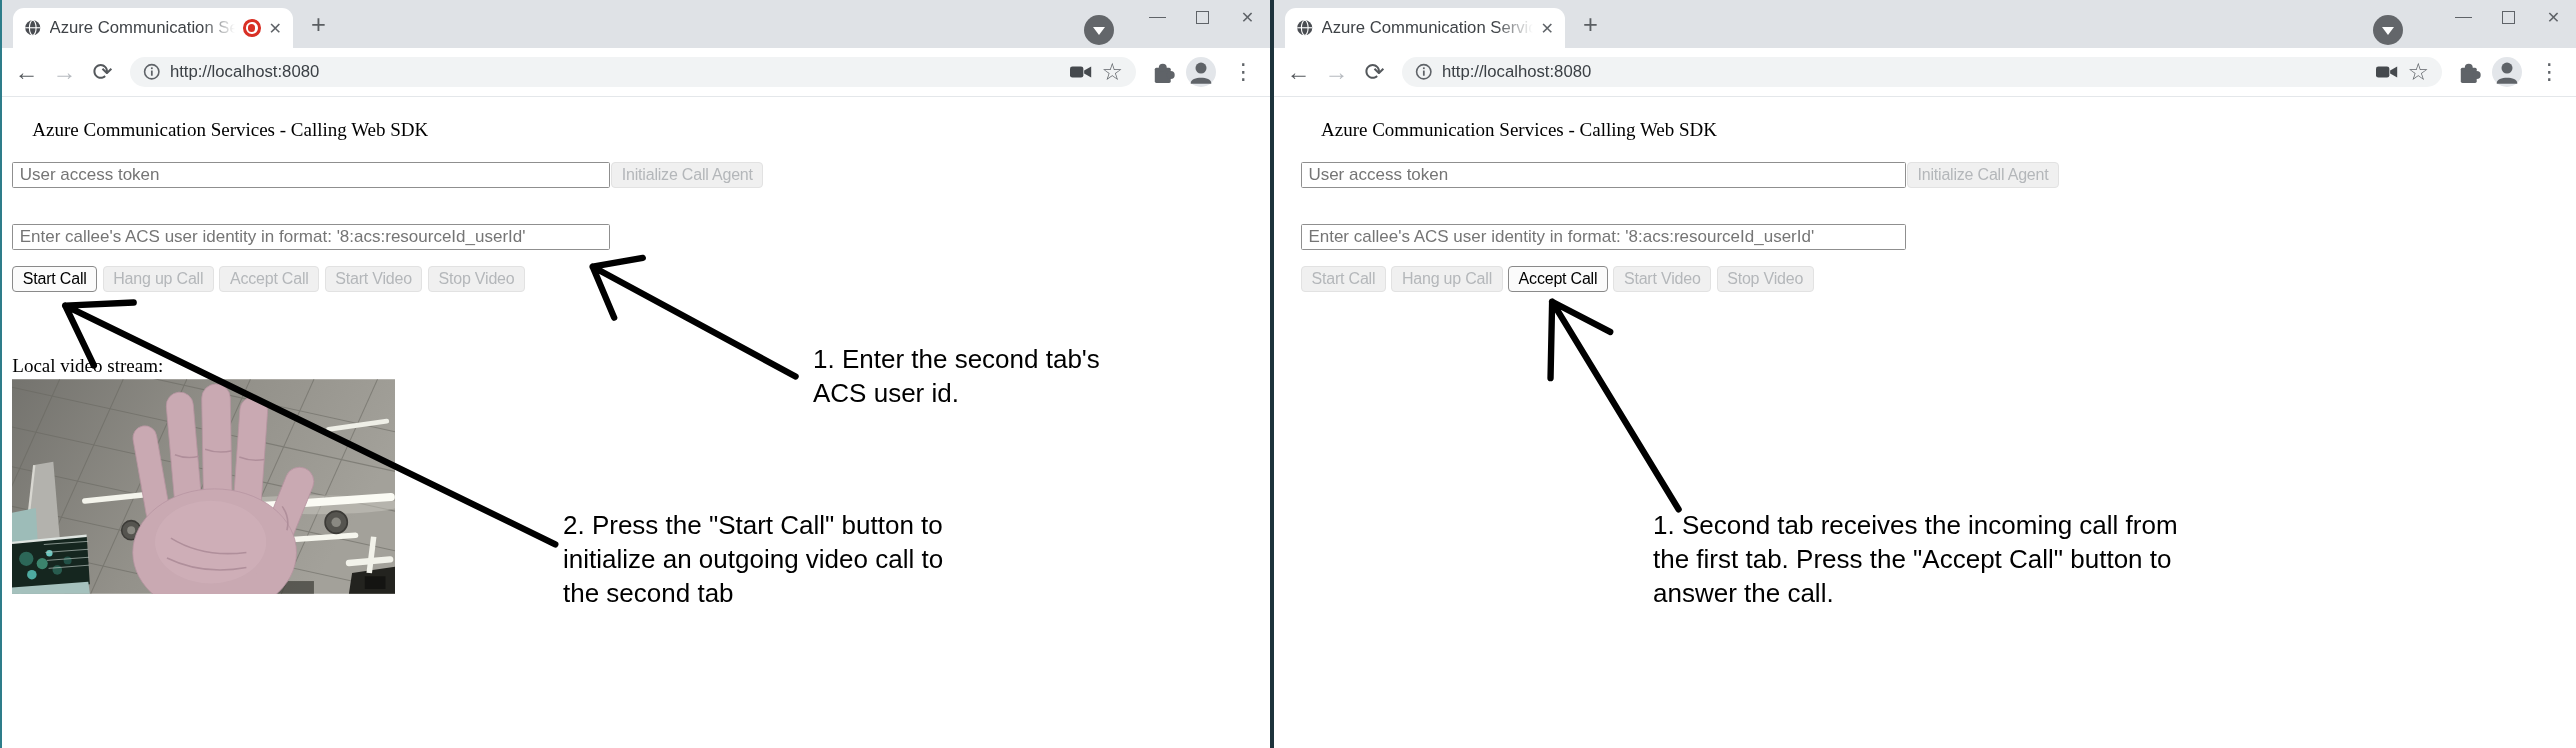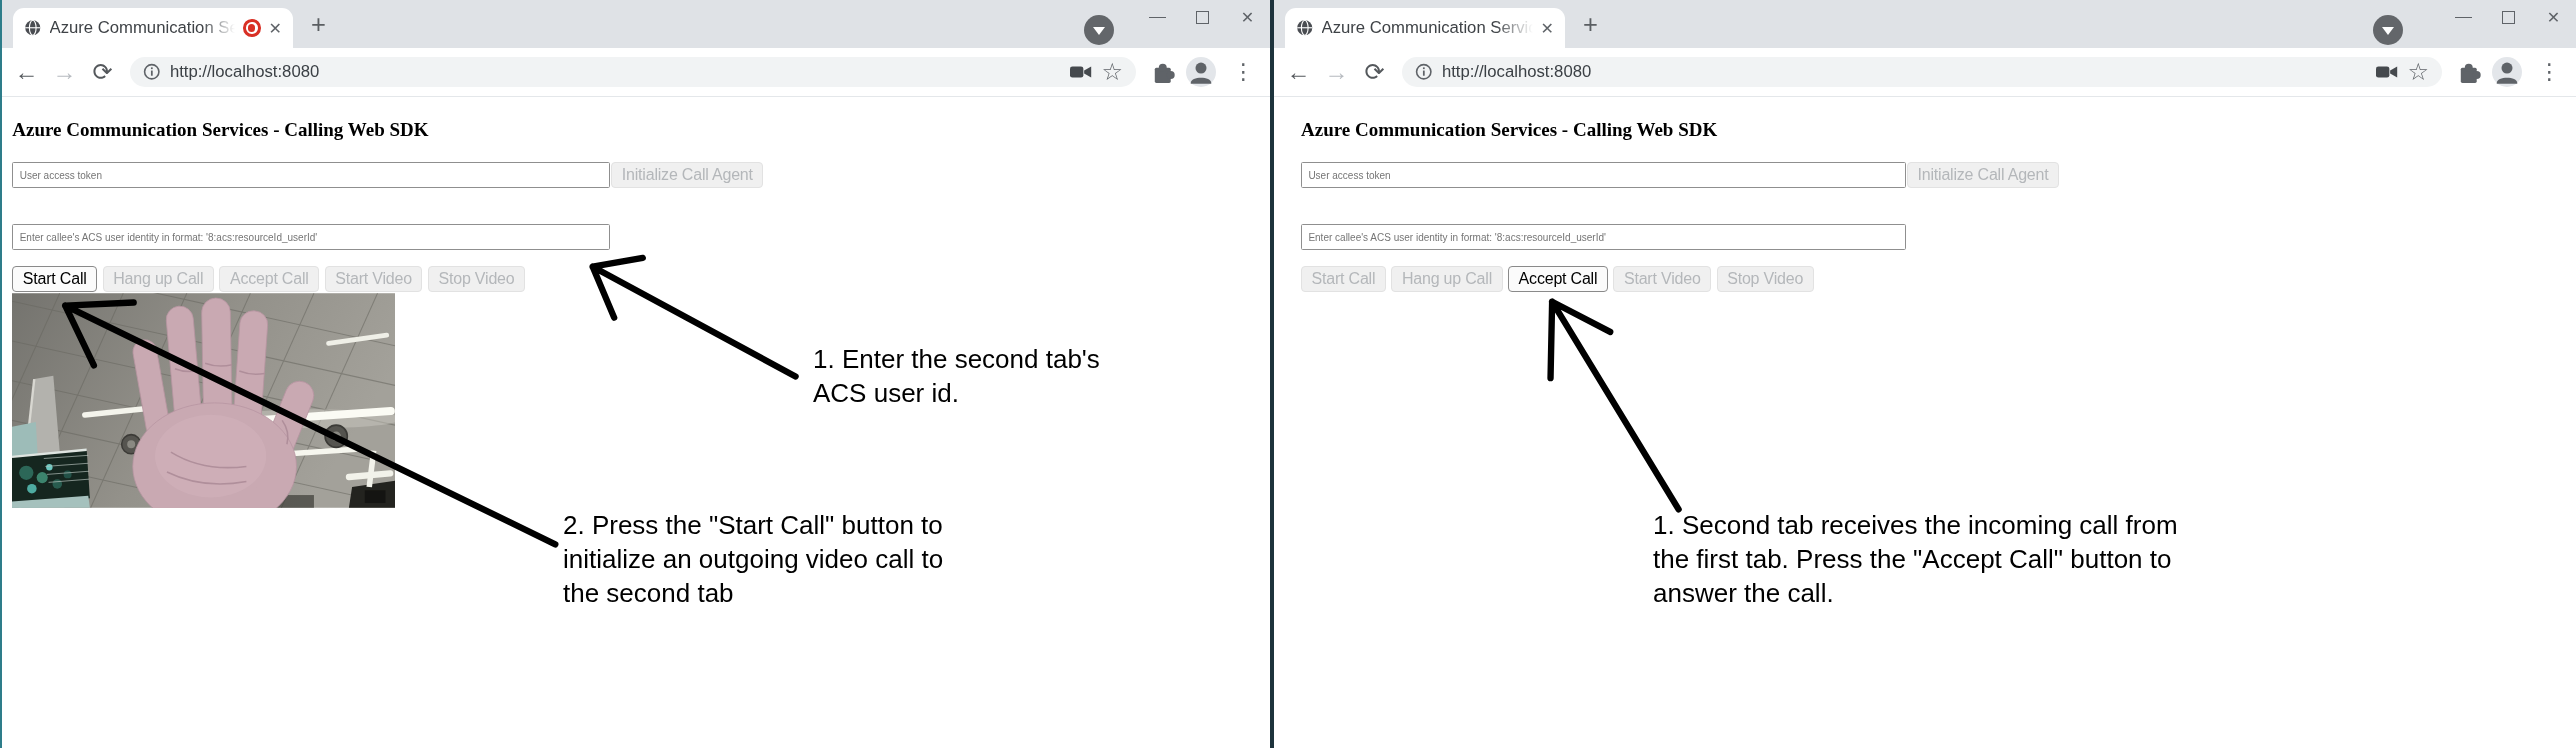--- a/index.html
+++ b/index.html
@@ -55,25 +55,25 @@
   .ombx-spacer { flex: 1; }
   .star { font-size: 24px; color: #5f6368; line-height: 1; }
   .avatar { width: 30px; height: 30px; border-radius: 50%; background: #e3e6ea;
             display: flex; align-items: center; justify-content: center; }
   .dots { font-size: 22px; color: #5f6368; line-height: 1; padding: 0 4.8px; }
 
   
   .content { padding: 0 0 0 10.3px; background: #fff; }
   .win-right .content { padding-left: 27px; }
   .content h2 { margin-top: 20.7px; font-family: "Liberation Serif", "DejaVu Serif", serif;
-                font-size: 19px; line-height: 24px; font-weight: bold; color: #000; }
+                font-size: 19px; line-height: 24px; font-weight: normal; color: #000; margin-left: 20px; }
   .row1 { margin-top: 20.7px; display: flex; align-items: flex-start; }
   .row2 { margin-top: 36px; }
   .ctl-input { width: 598px; height: 26px; border: 1.6px solid #8f8f8f; border-radius: 1.6px;
-               padding: 0 6.4px; font-size: 10px; color: #202124; background: #fff; outline: none;
+               padding: 0 6.4px; font-size: 17px; color: #202124; background: #fff; outline: none;
                font-family: "Liberation Sans", "DejaVu Sans", sans-serif; }
   .win-right .ctl-input { width: 605px; }
   .ctl-input::placeholder { color: #757575; opacity: 1; }
   .btn { height: 26px; padding: 0 9.5px; font-size: 16px; letter-spacing: -0.2px;
          background: #f0f0f0; border: 1.6px solid #e2e2e2; border-radius: 4px; color: #b4b7ba;
          font-family: "Liberation Sans", "DejaVu Sans", sans-serif; }
   .btn.on { background: #fbfbfb; border-color: #8a8a8a; color: #000; }
   .init-btn { margin-left: 1px; }
   .btnrow { margin-top: 16px; display: flex; gap: 5.6px; }
   .lvlabel { margin-top: 62px; font-family: "Liberation Serif", "DejaVu Serif", serif;
@@ -177,20 +177,21 @@
     </div>
 
     <div class="btnrow">
       <button class="btn on">Start Call</button>
       <button class="btn">Hang up Call</button>
       <button class="btn">Accept Call</button>
       <button class="btn">Start Video</button>
       <button class="btn">Stop Video</button>
     </div>
 
+    <div class="lvlabel">Local video stream:</div>
 
     <svg class="video-svg" width="383" height="215" viewBox="0 0 482 270">
       <defs>
         <linearGradient id="ceil" x1="0" y1="0" x2="1" y2="0.35">
           <stop offset="0" stop-color="#74736e"></stop>
           <stop offset="0.55" stop-color="#93918a"></stop>
           <stop offset="1" stop-color="#a3a19a"></stop>
         </linearGradient>
       </defs>
       <rect width="482" height="270" fill="url(#ceil)"></rect>

